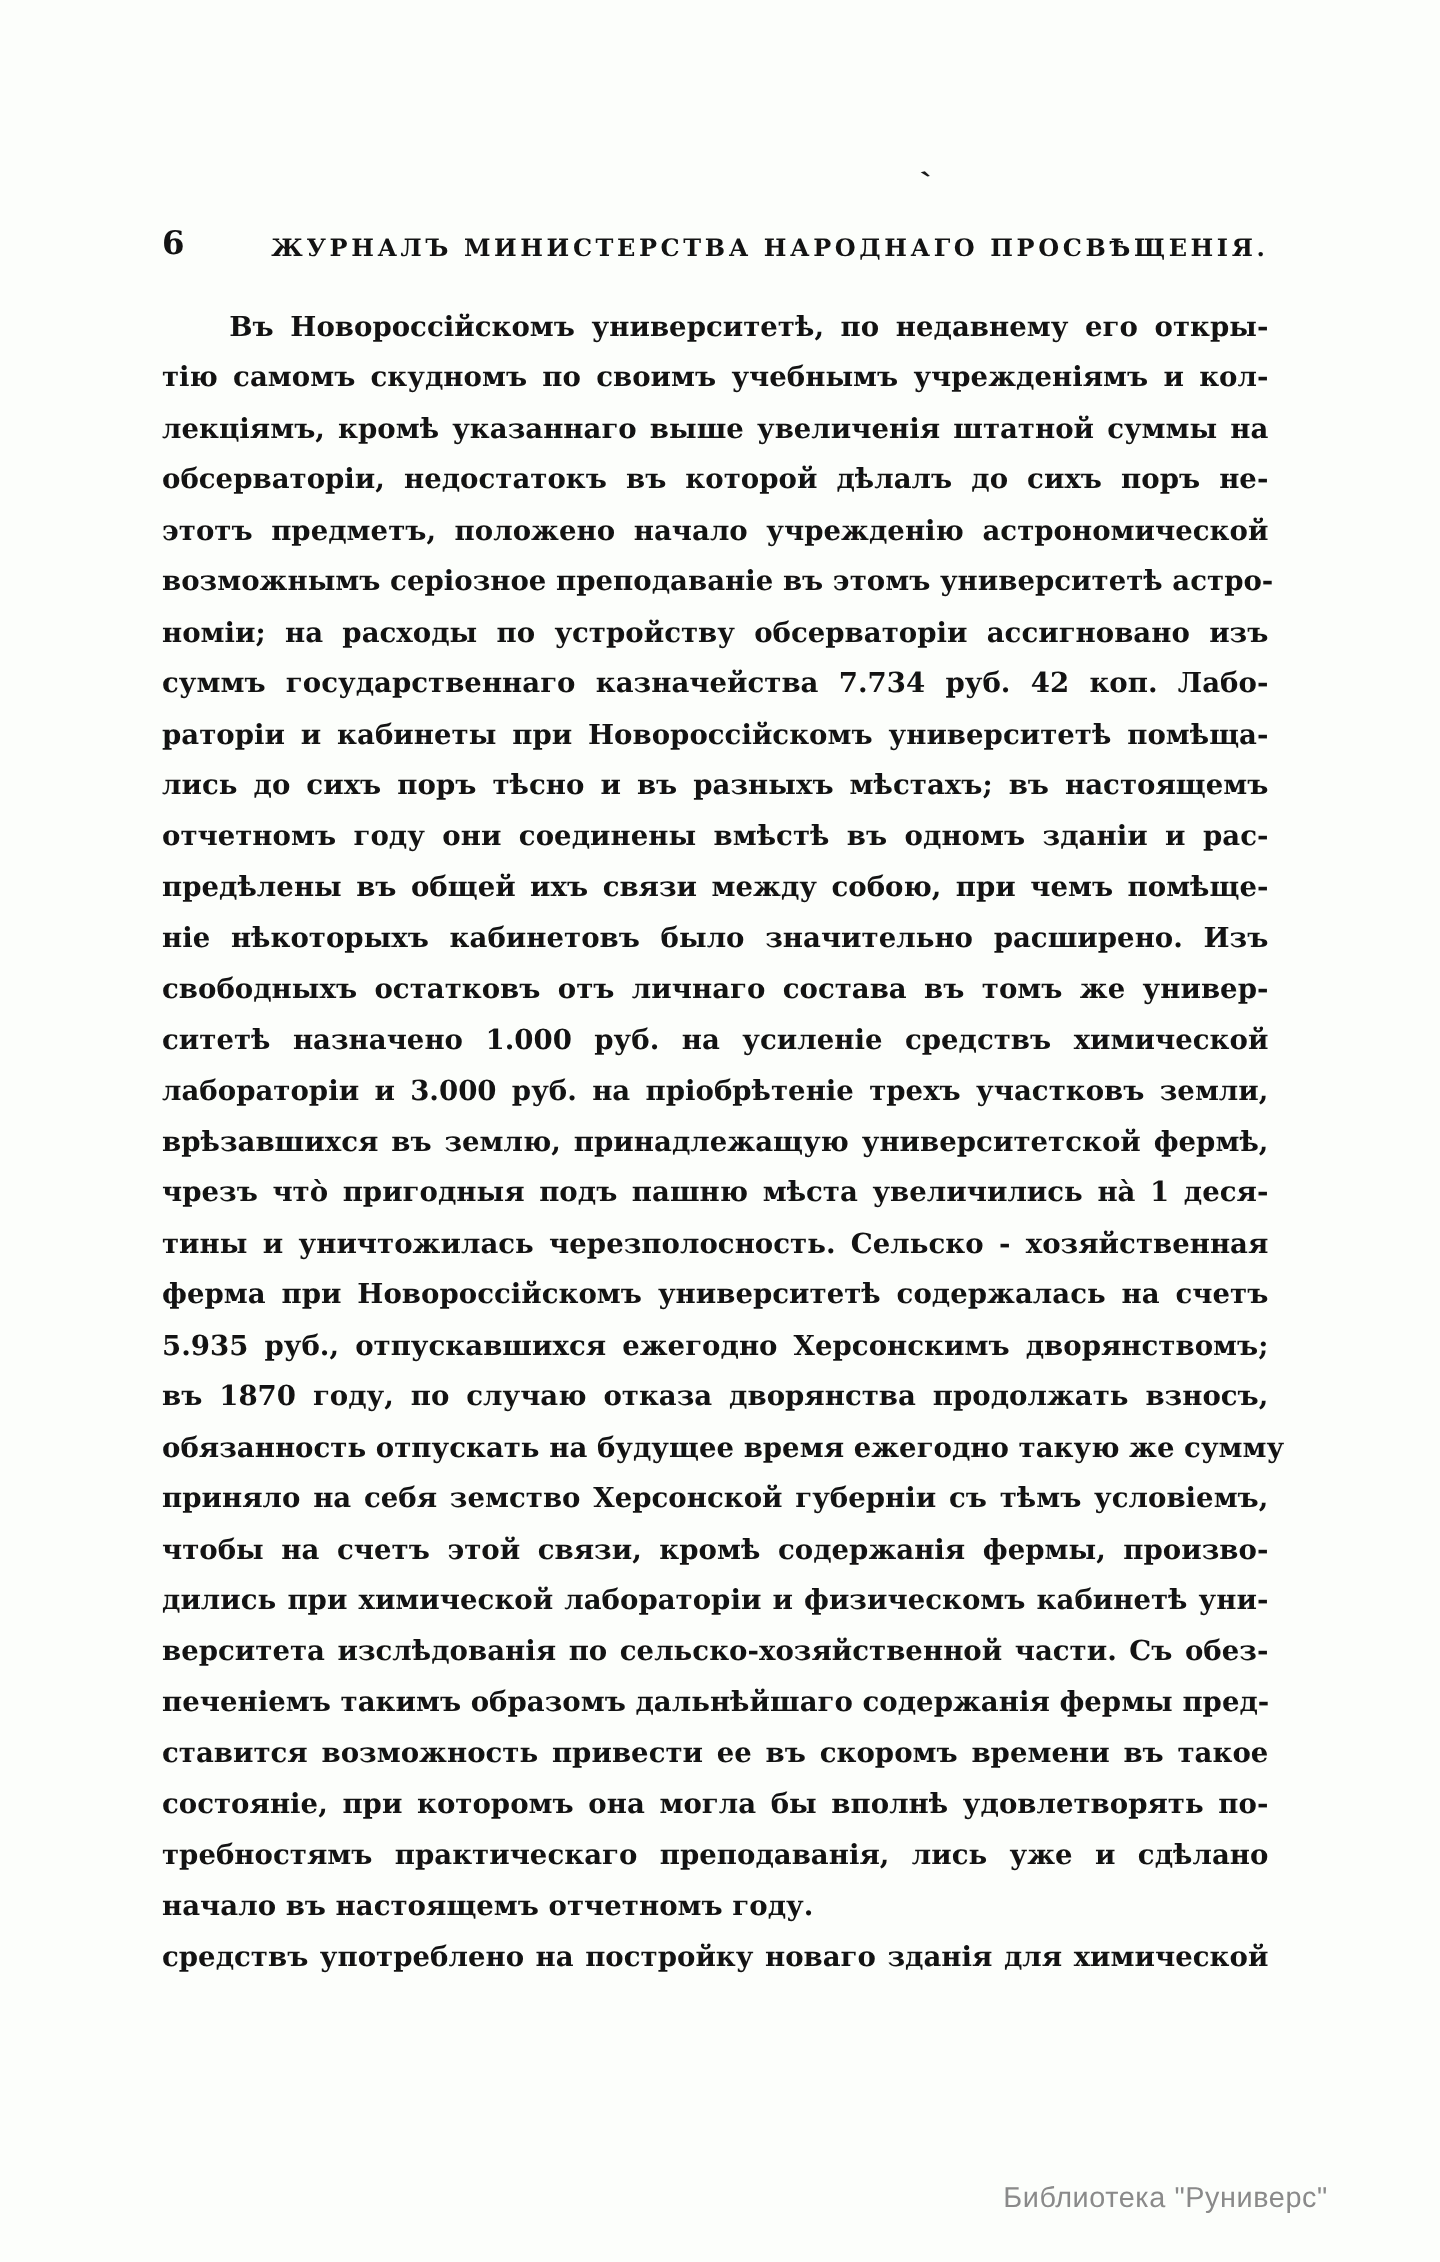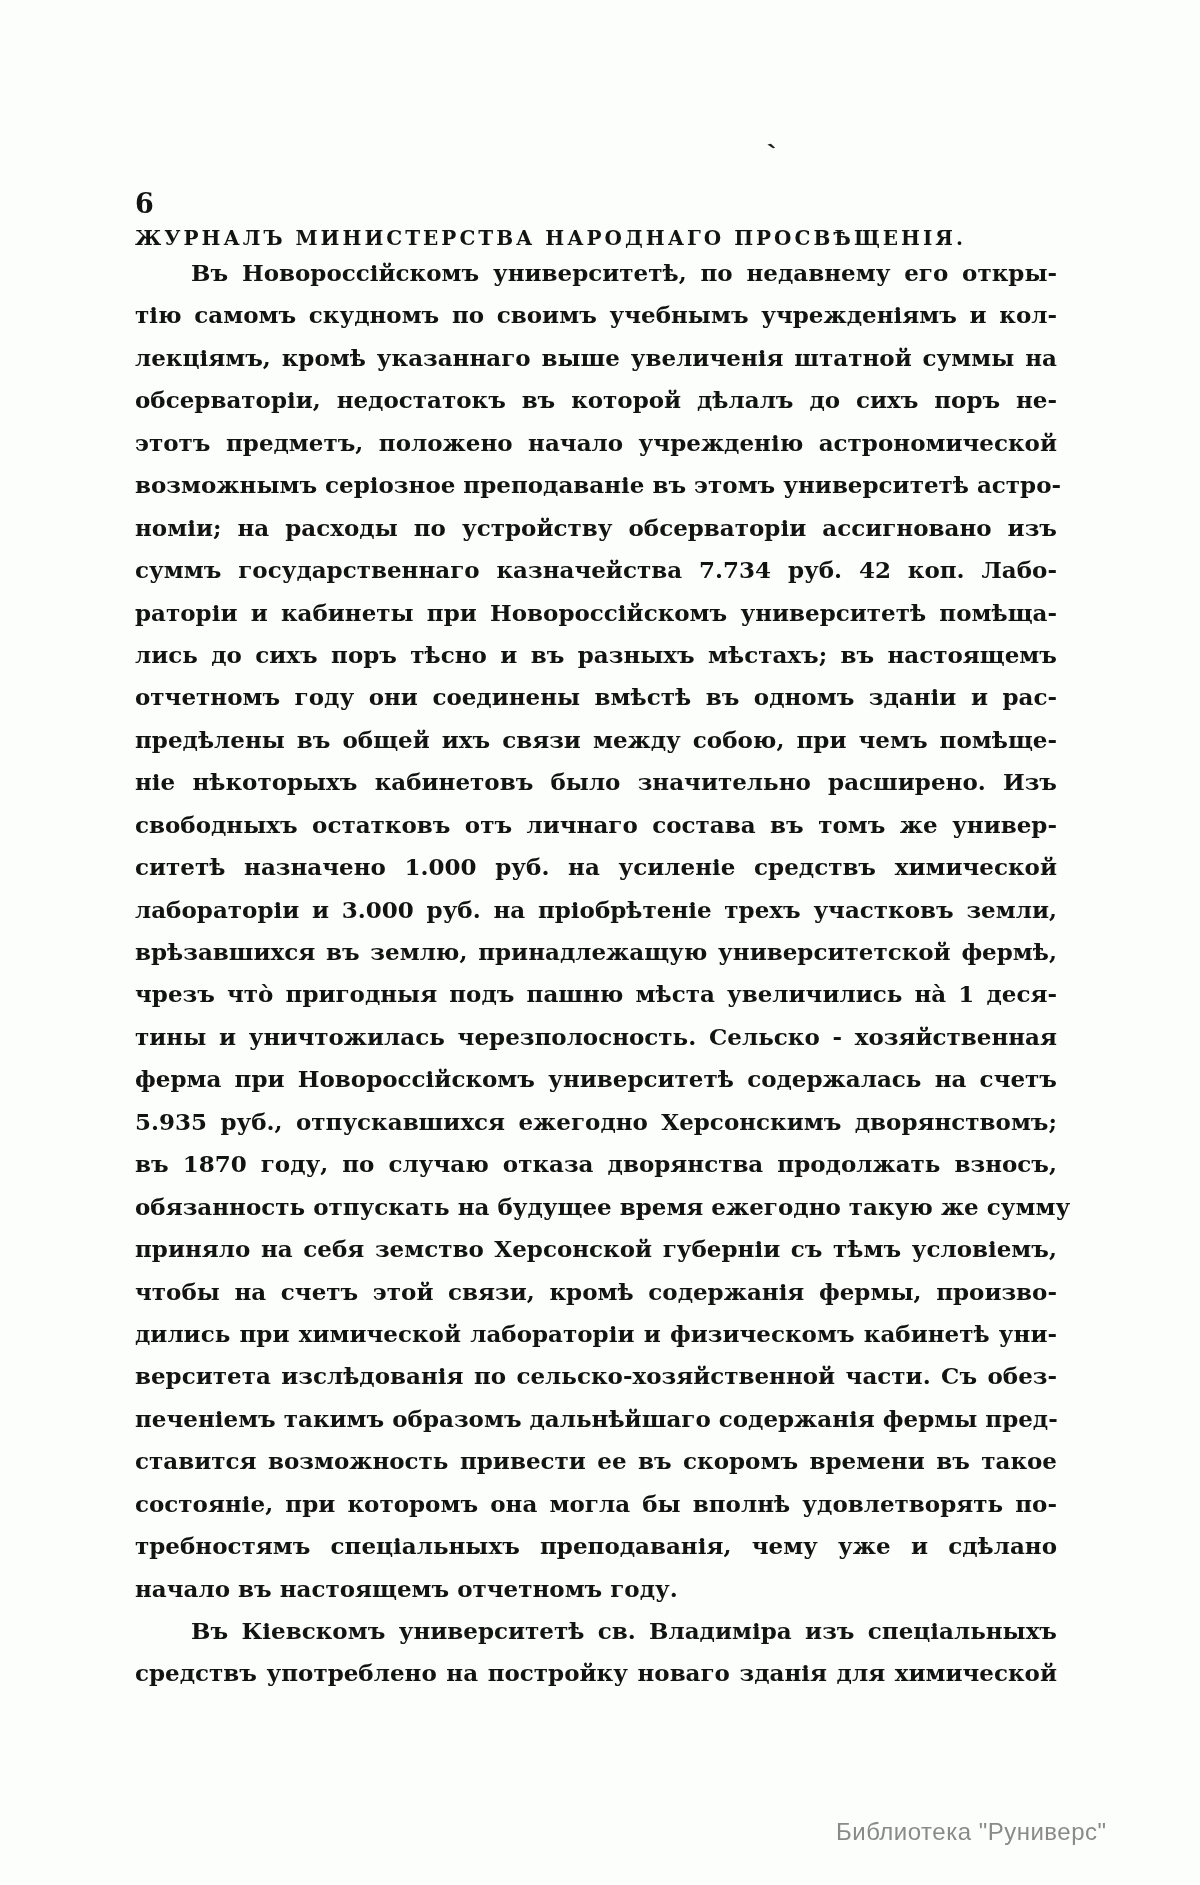--- a/index.html
+++ b/index.html
@@ -11,24 +11,23 @@
     color:#131313;
     overflow:hidden;
   }
   .page{position:absolute;inset:0;}
   .page-number{
     position:absolute;left:135px;top:188px;
     font-size:27px;font-weight:700;
   }
   .running-header{
     position:absolute;left:135px;top:194px;width:922px;
-    text-align:left;
+    text-align:right;
     font-size:20px;font-weight:700;letter-spacing:3px;
     white-space:nowrap;
-    margin-top:32px;
   }
   .stray-mark{
     position:absolute;left:768px;top:140px;
     font-size:26px;font-weight:700;color:#1a1a1a;
     transform:rotate(-12deg);
   }
   .body-text{
     position:absolute;left:135px;top:252px;width:922px;
   }
   .line{
@@ -81,21 +80,20 @@
       <div class="line">5.935 руб., отпускавшихся ежегодно Херсонскимъ дворянствомъ;</div>
       <div class="line">въ 1870 году, по случаю отказа дворянства продолжать взносъ,</div>
       <div class="line">обязанность отпускать на будущее время ежегодно такую же сумму</div>
       <div class="line">приняло на себя земство Херсонской губерніи съ тѣмъ условіемъ,</div>
       <div class="line">чтобы на счетъ этой связи, кромѣ содержанія фермы, произво-</div>
       <div class="line">дились при химической лабораторіи и физическомъ кабинетѣ уни-</div>
       <div class="line">верситета изслѣдованія по сельско-хозяйственной части. Съ обез-</div>
       <div class="line">печеніемъ такимъ образомъ дальнѣйшаго содержанія фермы пред-</div>
       <div class="line">ставится возможность привести ее въ скоромъ времени въ такое</div>
       <div class="line">состояніе, при которомъ она могла бы вполнѣ удовлетворять по-</div>
-      <div class="line">требностямъ спеціальныхъ преподаванія, чему уже и сдѣлано</div>
+      <div class="line">требностямъ практическаго преподаванія, лись уже и сдѣлано</div>
       <div class="line left">начало въ настоящемъ отчетномъ году.</div>
-      <div class="line indent">Въ Кіевскомъ университетѣ св. Владиміра изъ спеціальныхъ</div>
       <div class="line">средствъ употреблено на постройку новаго зданія для химической</div>
     </div>
 
   <div class="watermark">Библиотека "Руниверс"</div>
 
 </div>
 
 </body></html>

